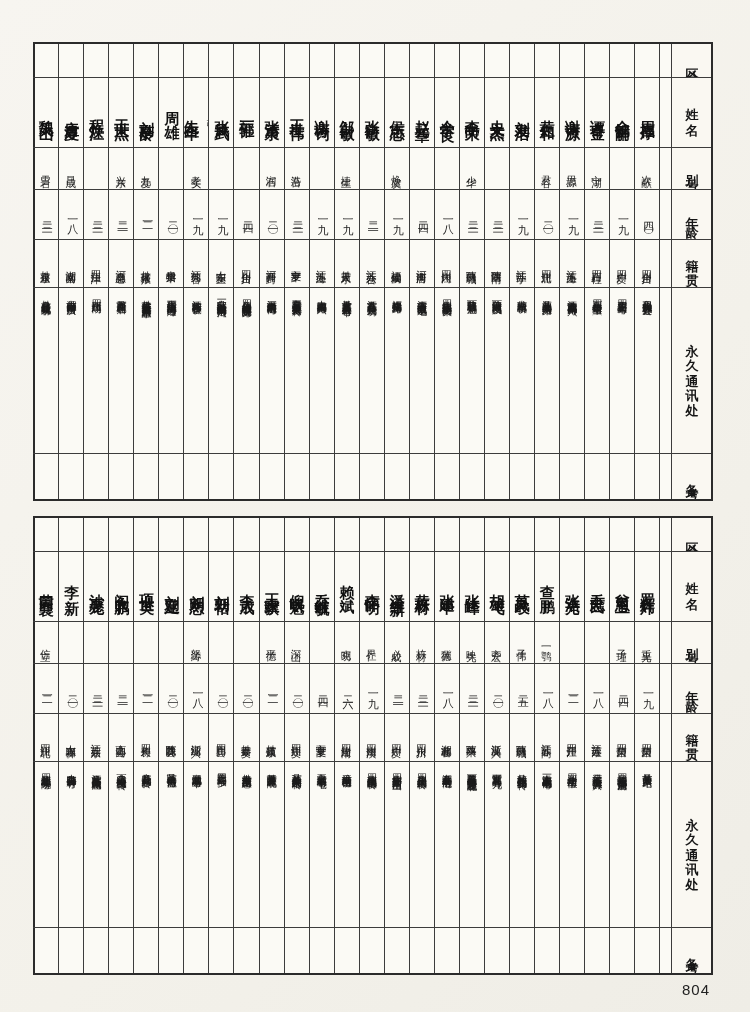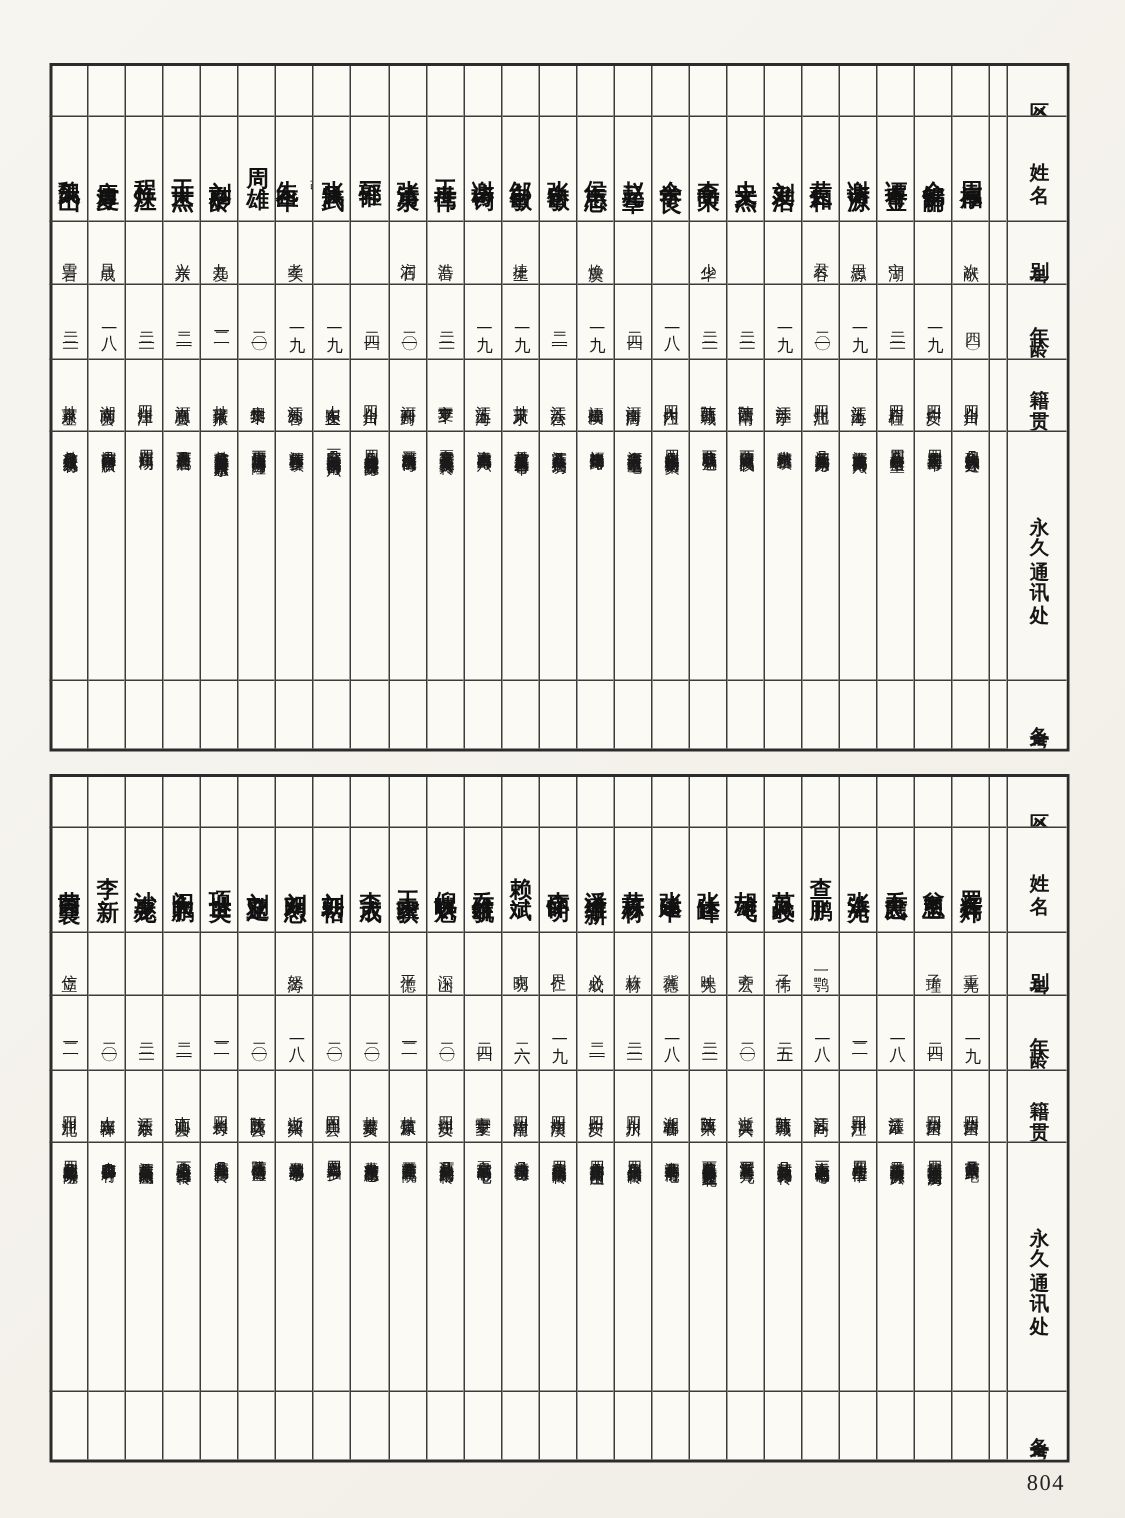--- a/index.html
+++ b/index.html
@@ -51,21 +51,21 @@
   .name{font-size:15px;font-weight:bold;line-height:25px;color:#111;}
   .note{font-size:8px;margin-top:1px;color:#222;}
   .alias{font-size:10.5px;letter-spacing:2px;color:#222;}
   .age{font-size:11px;letter-spacing:2px;font-weight:500;}
   .native{font-size:10.5px;letter-spacing:1px;line-height:12px;}
   .addr-cell{align-items:flex-start;padding-top:4px;}
   .addr{font-size:10px;line-height:11.5px;max-height:156px;letter-spacing:0.5px;}
   .name-cell{flex-direction:row;}
   .page-number{
     position:absolute;right:40px;bottom:14px;
-    font-family:Liberation Serif, serif;
+    font-family:Liberation Sans, sans-serif;
     font-size:15px;color:#222;letter-spacing:1px;
   }
 </style>
 </head>
 <body>
 
 <div class="sheet">
   <div class="table-section" id="sec-top">
       <div class="col head-col">
         <div class="cell r0 head-cell">

